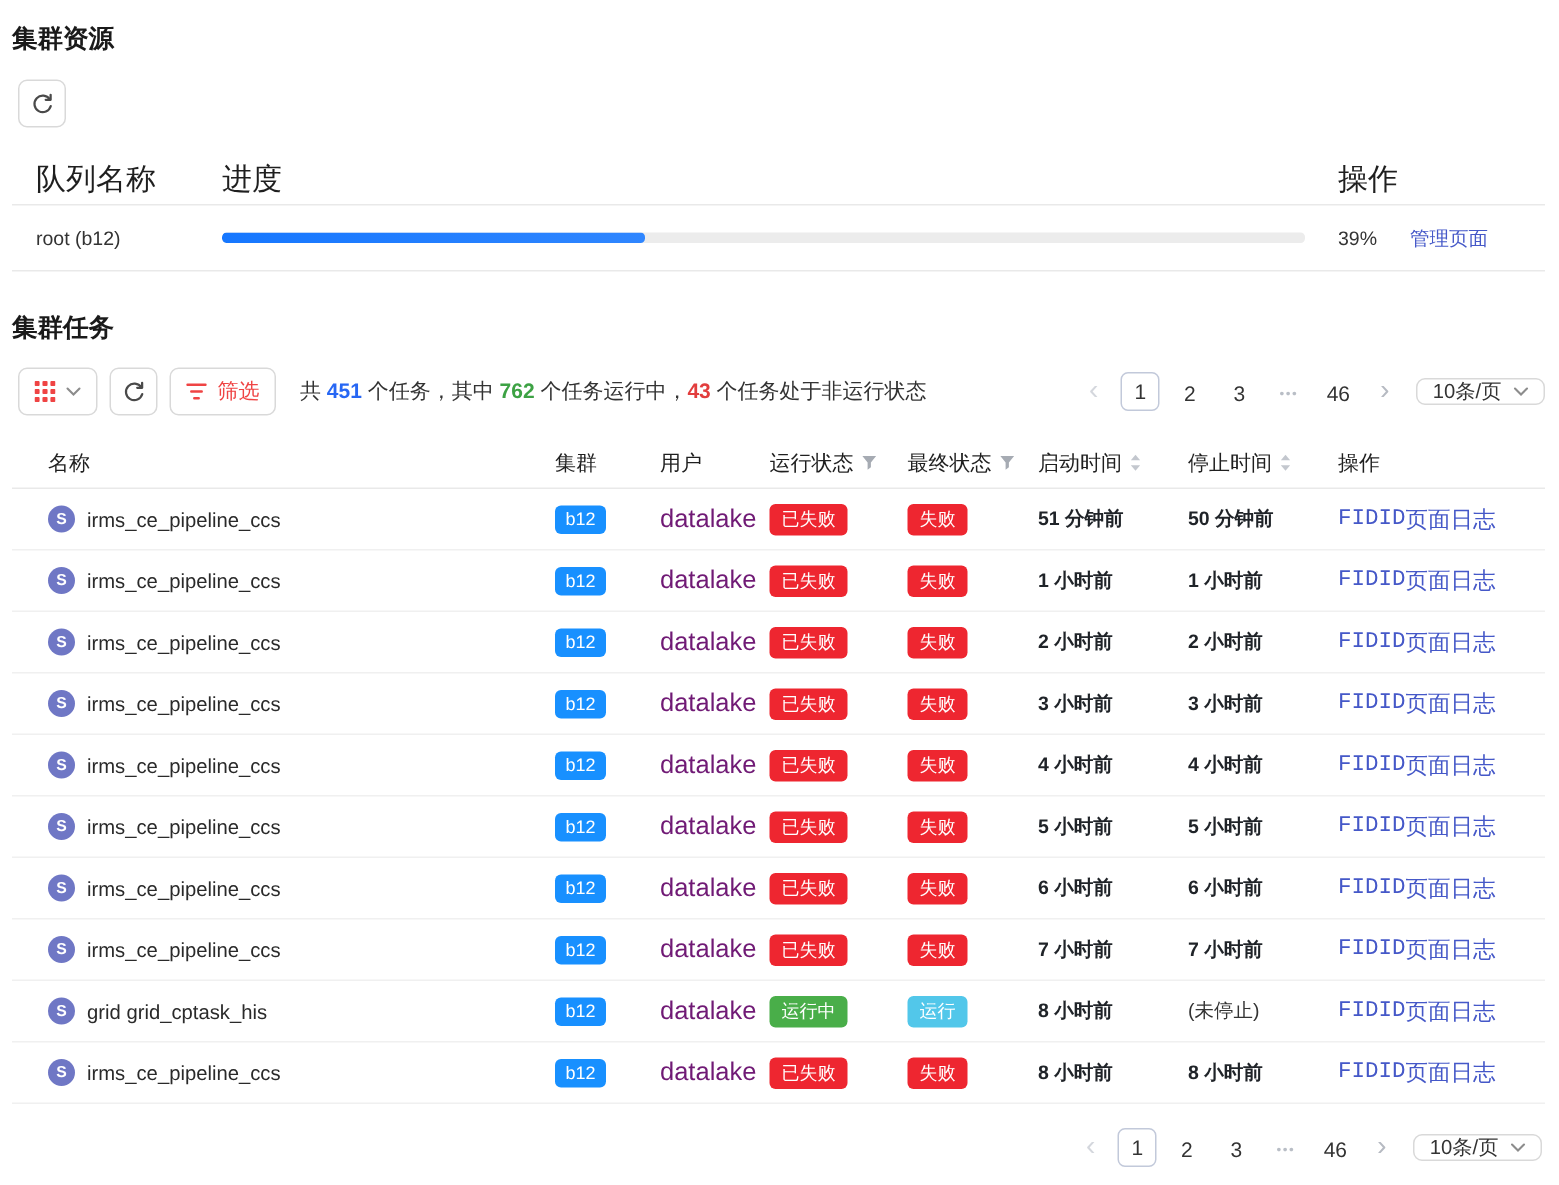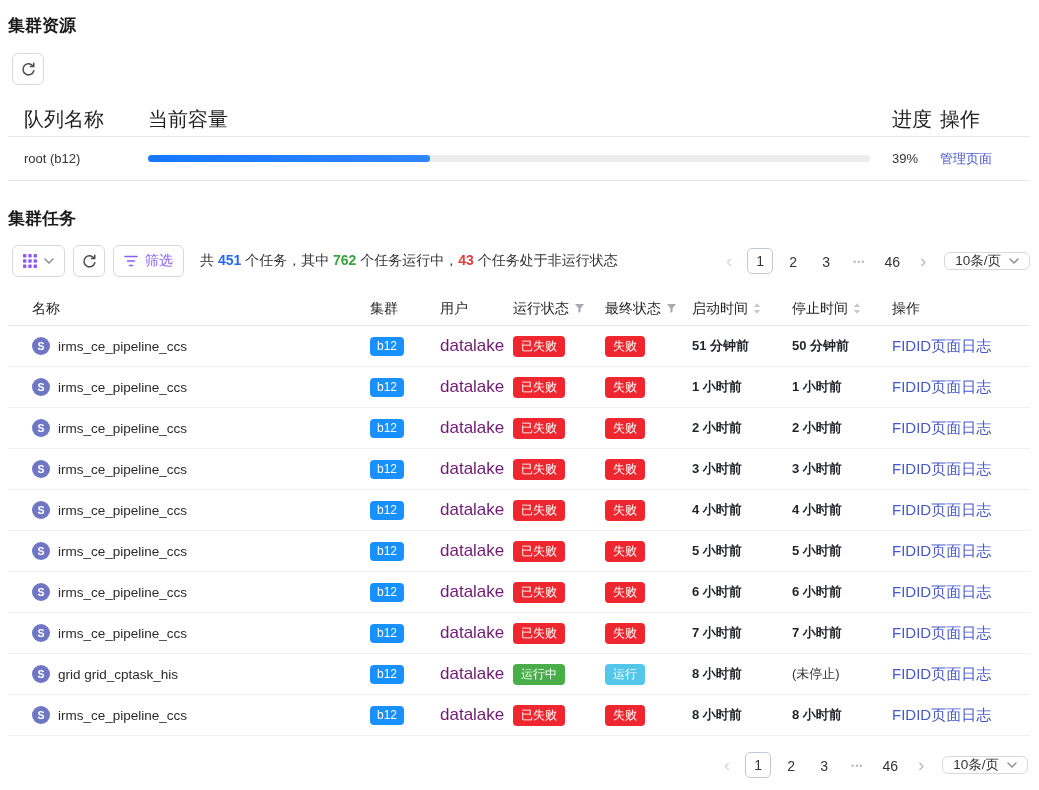--- a/index.html
+++ b/index.html
@@ -26,29 +26,29 @@
     align-items:center; padding-left:16px;
   }
   .res-head {
     margin-top:18px; height:34px; border-bottom:1px solid #e9e9e9;
     font-size:20px; font-weight:500; color:#1f1f1f;
   }
   .res-data { height:44px; border-bottom:1px solid #e9e9e9; font-size:13px; color:#333; }
   .cap-cell { padding-right:22px; }
   .ptrack { height:7px; background:#ececec; border-radius:3px; overflow:hidden; }
   .pfill  { height:100%; background:linear-gradient(90deg, var(--progress_fill), #2f86ff); border-radius:3px; }
-  .link { color:var(--link); cursor:pointer; text-decoration:none; }
+  .link { color:var(--link); cursor:pointer; text-decoration:none;font-family:Liberation Mono, monospace; }
 
   
   .section-tasks h2 { margin-top:26px; }
   .toolbar { display:flex; align-items:center; gap:8px; margin-top:14px; padding-left:4px; height:34px; }
   .btn {
     height:32px; border:1px solid #d9d9d9; border-radius:6px; background:#fff;
     display:inline-flex; align-items:center; gap:7px; padding:0 10px;
-    font-size:14px; color:#8b5cf6; cursor:pointer;
+    font-size:14px; color:#ef4444; cursor:pointer;
   }
   .summary { font-size:14px; color:#333; margin-left:8px; white-space:nowrap; }
   .num { font-weight:700; }
   .num-blue  { color:var(--num_blue); }
   .num-green { color:var(--num_green); }
   .num-red   { color:var(--num_red); }
   .toolbar-right { margin-left:auto; display:flex; align-items:center; }
 
   
   .pager { display:flex; align-items:center; gap:7px; }
@@ -112,21 +112,20 @@
         <svg width="15" height="15" viewBox="0 0 16 16" fill="none" stroke="currentColor" stroke-width="1.6" stroke-linecap="round">
           <path d="M13.7 9.3A5.9 5.9 0 1 1 13 4.6"></path>
           <path d="M13.6 1.3v3.5h-3.5" stroke-linejoin="round"></path>
         </svg>
       </span>
     </button>
 
     <div>
       <div class="res-row res-head">
         <div>队列名称</div>
-        <div>当前容量</div>
         <div>进度</div>
         <div>操作</div>
       </div>
       <div class="res-row res-data">
         <div>root (b12)</div>
         <div class="cap-cell">
           <div class="ptrack">
             <div class="pfill" style="width: 39%;"></div>
           </div>
         </div>

